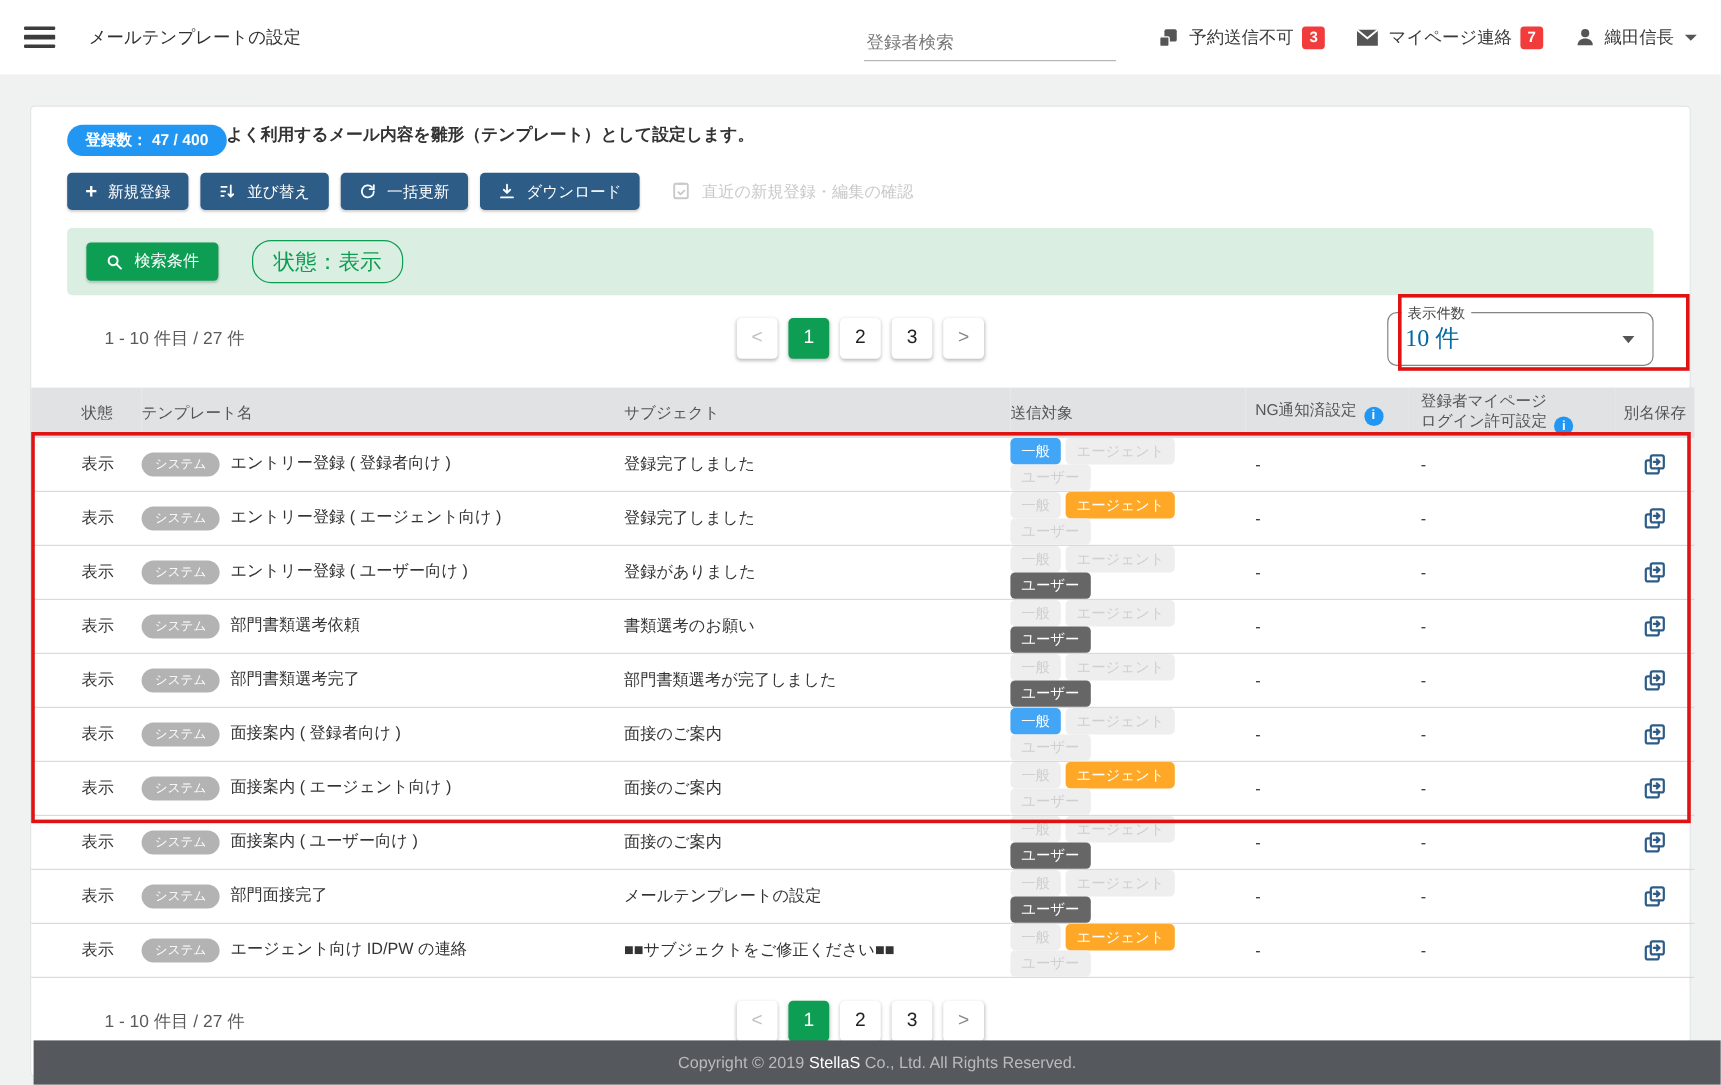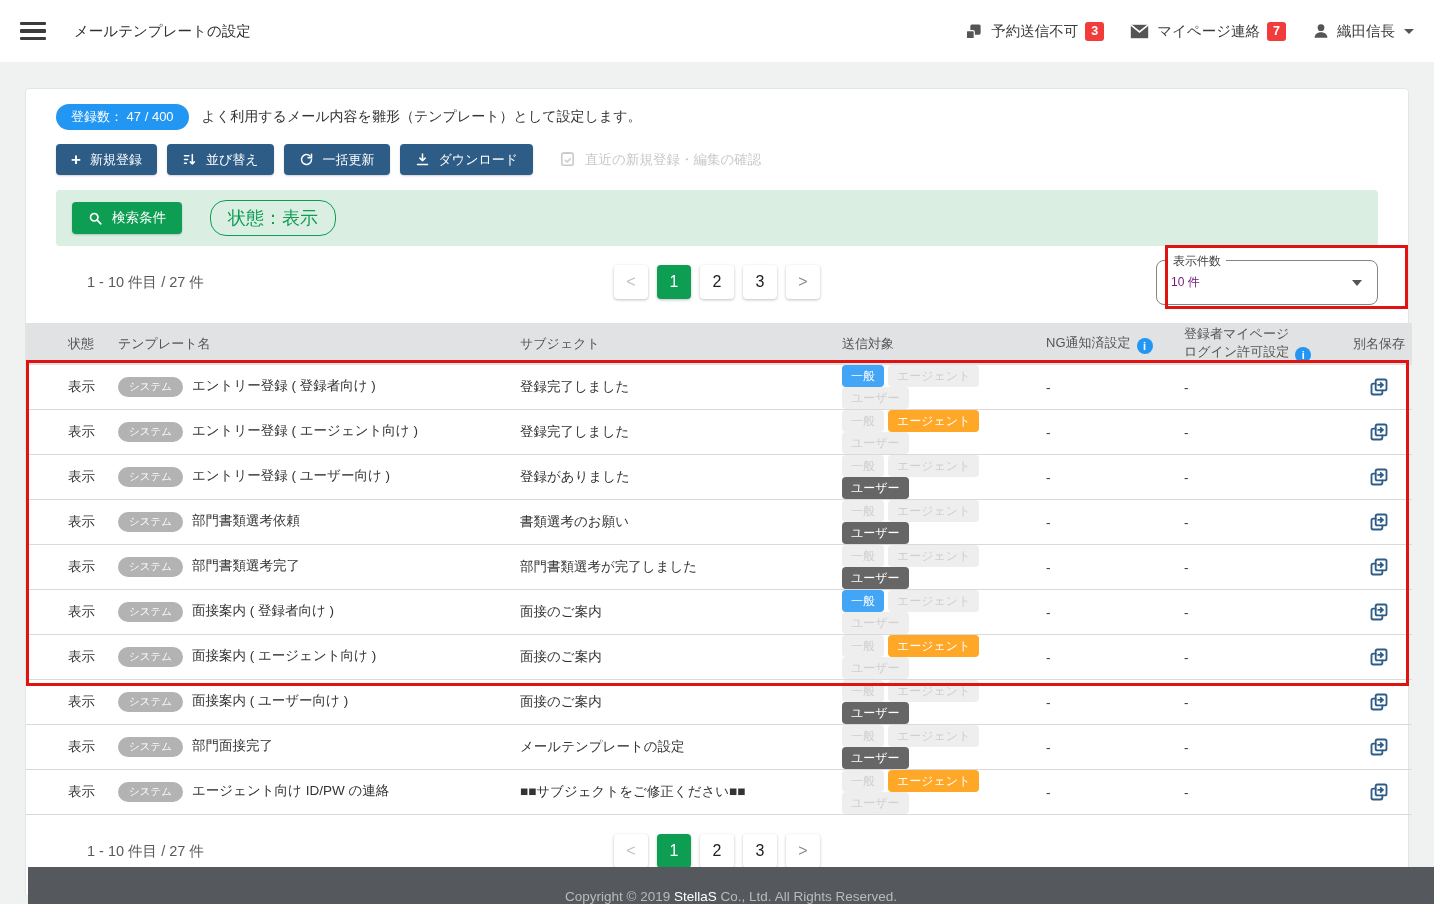--- a/index.html
+++ b/index.html
@@ -36,21 +36,21 @@
     padding:0 4px; margin-left:7px;
   }
   .user-menu{display:inline-flex; align-items:center; cursor:pointer; font-size:14.5px; color:#3a3a3a;}
   .user-menu svg{margin-right:7px;}
   .caret{width:0; height:0; border-left:5px solid transparent; border-right:5px solid transparent; border-top:5px solid #555; margin-left:9px;}
   
   .card{
     width:1384px; margin:26px auto 0; background:#fff; border:1px solid #e3e4e5; border-radius:4px;
     padding:15px 15px 22px; position:relative;
   }
-  .intro-row{display:flex; align-items:center; gap:13px; padding-left:15px;}
+  .intro-row{display:flex; align-items:flex-start; padding-left:15px;font-weight:bold;}
   .count-pill{background:var(--pill-blue); color:#fff; font-size:13px; padding:4px 15px; border-radius:14px; white-space:pre;}
   .intro-desc{font-size:14px; color:#333;}
   .btn-row{display:flex; align-items:center; margin-top:14px; padding-left:15px;}
   .btn-navy{
     display:inline-flex; align-items:center; gap:9px; height:31px; padding:0 15px; margin-right:10px;
     background:var(--navy); color:#fff; border:none; border-radius:4px; font-size:13px; cursor:pointer;
     box-shadow:0 1px 2px rgba(0,0,0,.18); font-family:inherit;
   }
   .btn-navy .plus{font-size:17px; font-weight:bold; line-height:1;}
   .recent-link{display:inline-flex; align-items:center; gap:9px; color:#c9c9c9; font-size:13.5px; margin-left:16px; cursor:default;}
@@ -75,21 +75,21 @@
   .pagination{display:flex; align-items:center; gap:9px;}
   .pg-btn{
     width:34px; height:34px; background:#fff; border:none; border-radius:4px; cursor:pointer;
     box-shadow:0 1px 3px rgba(0,0,0,.25); font-size:16px; color:#222; font-family:inherit;
   }
   .pg-prev{color:#c0c0c0;}
   .pg-next{color:#8a8a8a;}
   .pg-num.active{background:var(--green); color:#fff;}
   .pagesize{position:relative; width:222px; height:45px; border:1px solid #848484; border-radius:8px; background:#fff; cursor:pointer;}
   .pagesize .ps-label{position:absolute; top:-8px; left:11px; background:#fff; padding:0 5px; font-size:12px; color:#444;}
-  .pagesize .ps-value{line-height:43px; padding-left:14px; font-size:12px; color:#701a75;}
+  .pagesize .ps-value{line-height:43px; padding-left:14px; font-size:20px; color:#0369a1;font-family:Liberation Serif, serif;}
   .pagesize .ps-caret{position:absolute; right:15px; top:19px; width:0; height:0;
     border-left:5.5px solid transparent; border-right:5.5px solid transparent; border-top:6px solid #555;}
   
   table{width:calc(100% + 30px); margin:18px -15px 0; border-collapse:collapse; table-layout:fixed;}
   thead th{background:#e1e2e3; height:42px; font-weight:normal; font-size:13px; color:#555; text-align:left; line-height:1.35; vertical-align:middle;}
   th:nth-child(1), td:nth-child(1){width:92px; padding-left:42px;}
   th:nth-child(2), td:nth-child(2){width:402px;}
   th:nth-child(3), td:nth-child(3){width:322px;}
   th:nth-child(4), td:nth-child(4){width:196px;}
   th:nth-child(5), td:nth-child(5){width:136px; padding-left:8px;}
@@ -109,40 +109,43 @@
     display:inline-block; height:22px; line-height:22px; padding:0 9px; border-radius:4px;
     font-size:12px; margin-right:4px; background:var(--badge-off-bg); color:var(--badge-off-text);
   }
   .tbadge.on-general{background:var(--badge-blue); color:#fff;}
   .tbadge.on-agent{background:var(--badge-orange); color:#fff;}
   .tbadge.on-user{background:var(--badge-dark); color:#fff;}
   .copy-btn{background:none; border:none; cursor:pointer; padding:2px 0 0;}
   
   .footer{
     position:absolute; left:16px; right:0; top:867px; height:37px; background:var(--footer-bg);
-    display:flex; align-items:flex-end; justify-content:center; font-size:13.5px; color:#b9babc; white-space:pre;margin-left:12px;
+    display:flex; align-items:center; justify-content:center; font-size:13.5px; color:#b9babc; white-space:pre;margin-left:12px;
   }
   .footer .brand{color:#fff;}
   
   .annotation{position:absolute; border:3px solid var(--annotation-red); pointer-events:none; z-index:5;}
   .anno-pagesize{left:1165px; top:245px; width:243px; height:64px;}
   .anno-table{left:26px; top:360px; width:1383px; height:326px;}
   svg{display:block;}
 </style>
 </head>
 <body>
 
 <header class="topbar">
   <button class="hamburger">
       <span></span>
       <span></span>
       <span></span>
     </button>
   <div class="page-title">メールテンプレートの設定</div>
   <div class="spacer"></div>
+  <div class="search-wrap">
+    <input type="text" placeholder="登録者検索" style="">
+  </div>
   <div class="nav-item">
     <span>
       <svg width="19" height="19" viewBox="0 0 24 24" fill="#555">
           <rect x="8" y="3" width="13" height="13" rx="2"></rect>
           <rect x="3" y="11" width="10" height="10" rx="1.5" stroke="#fff" stroke-width="1.5"></rect>
         </svg>
     </span>
     <span>予約送信不可</span>
     <span class="nav-badge">3</span>
   </div>

